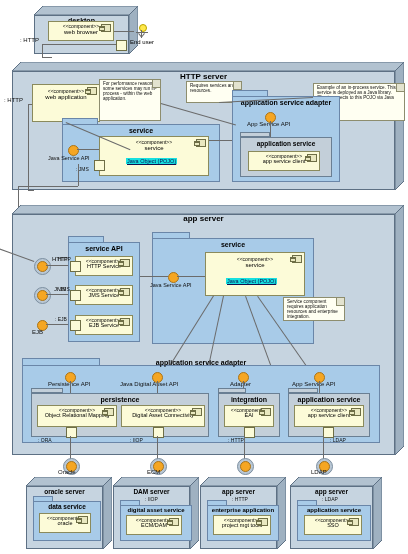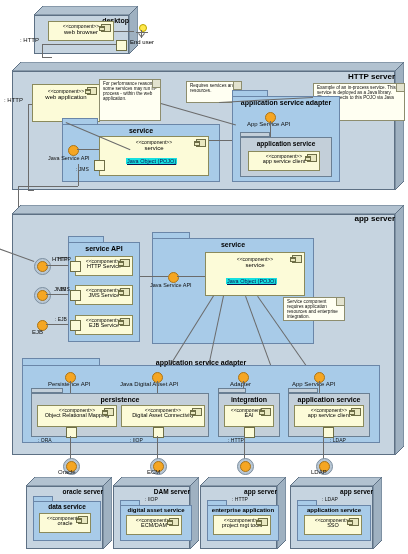--- a/index.html
+++ b/index.html
@@ -7,21 +7,21 @@
        font-family:"Liberation Sans","DejaVu Sans",sans-serif;color:#000;}
   #stage{position:absolute;left:0;top:0;width:408px;height:554px;}
   .pkg{position:absolute;box-sizing:border-box;border:1px solid #6a86a8;background:#a8cbe8;}
   .pkg-tab{position:absolute;box-sizing:border-box;border:1px solid #6a86a8;background:#a8cbe8;border-bottom:none;}
   .pkg-title{position:absolute;left:0;right:0;text-align:center;font-weight:bold;color:#000;}
   .grey{background:#c3cfd9;border:1px solid #6a7f93;}
 
   
   .cube{position:absolute;box-sizing:border-box;}
   .cube .front{position:absolute;left:0;bottom:0;right:9px;top:9px;background:#c6d4e0;border:1px solid #5d7084;}
-  .cube .lbl{position:absolute;left:0;right:9px;top:11px;text-align:right;font-weight:bold;}
+  .cube .lbl{position:absolute;left:0;right:9px;top:11px;text-align:center;font-weight:bold;}
 
   
   .comp{position:absolute;box-sizing:border-box;background:#fcfbd8;border:1px solid #8a8a5c;
         text-align:center;line-height:1.05;}
   .comp .st{display:block;}
   .comp .nm{display:block;}
   .comp-icon{position:absolute;right:2px;top:2px;width:8px;height:6px;border:1px solid #6e6e46;background:#e9e8c0;}
   .comp-icon:before,.comp-icon:after{content:"";position:absolute;left:-3px;width:4px;height:1.5px;background:#e9e8c0;border:1px solid #6e6e46;}
   .comp-icon:before{top:0.5px;}
   .comp-icon:after{bottom:0.5px;}

